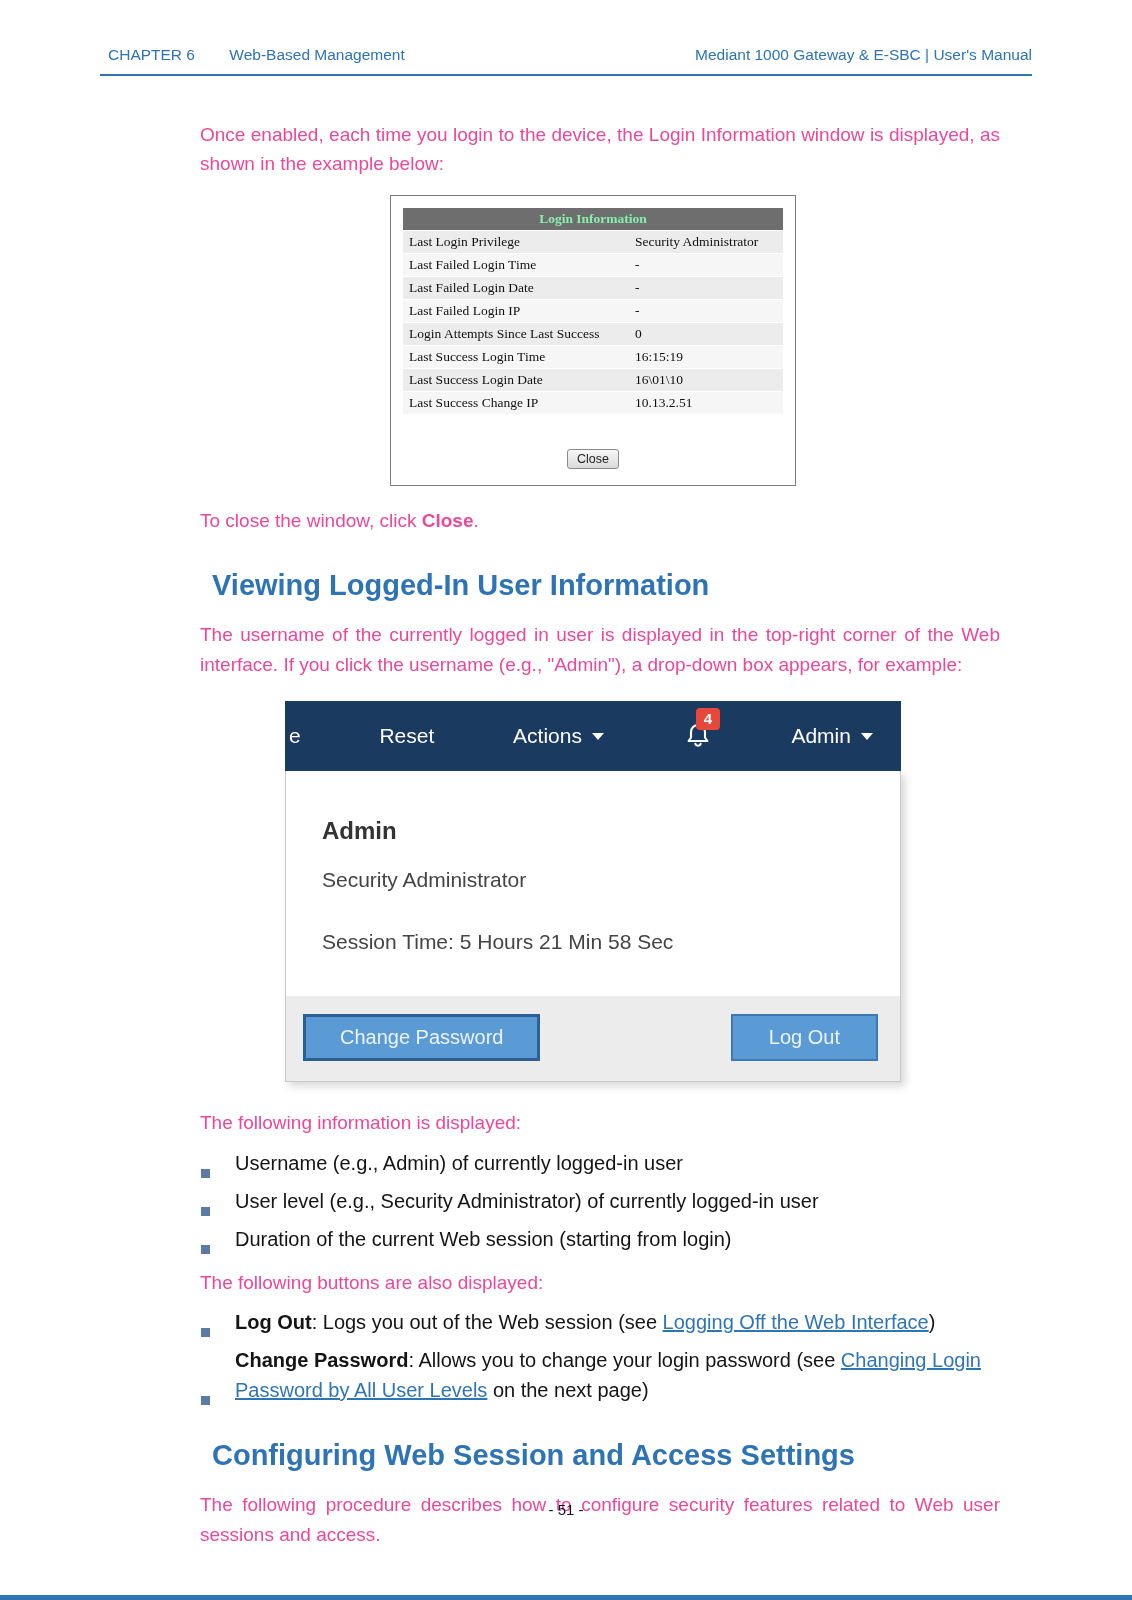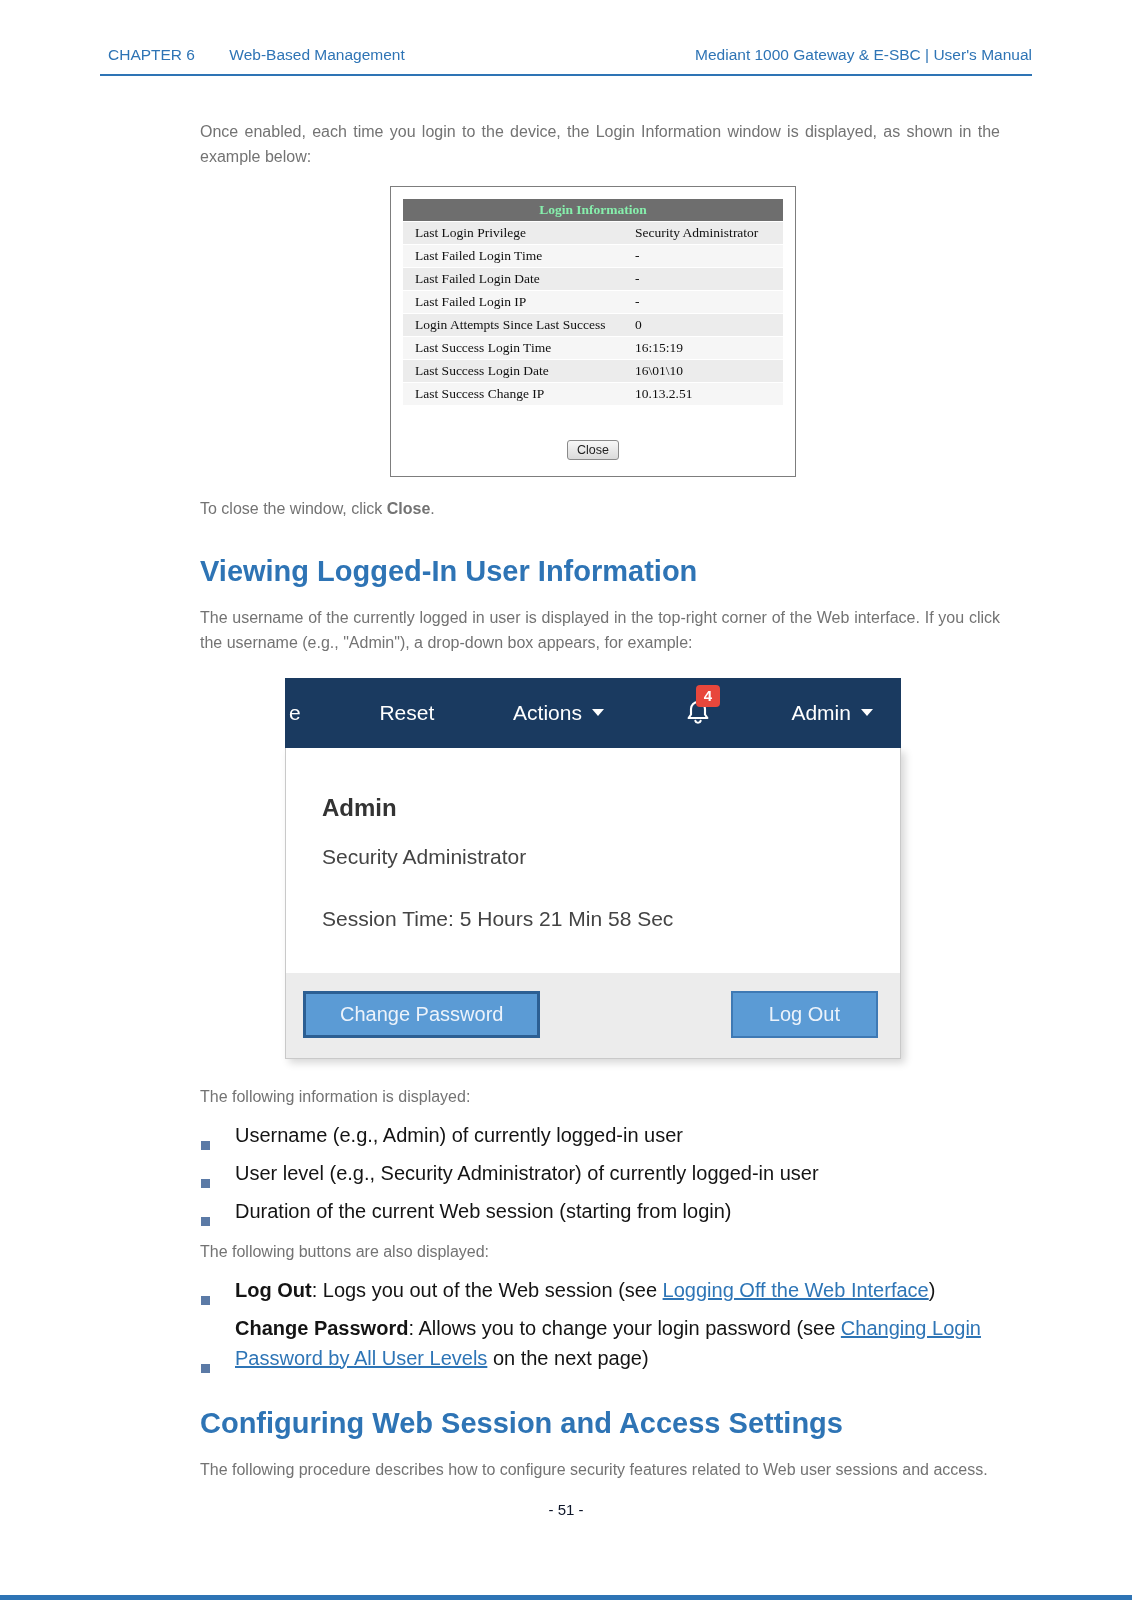--- a/index.html
+++ b/index.html
@@ -8,36 +8,36 @@
   .page { width:1132px; height:1600px; position:relative; background:#fff; overflow:hidden; }
 
   
   .doc-header { display:flex; justify-content:space-between; align-items:flex-end;
                 padding:46px 100px 0 108px; color:#2e74b5; font-size:15.5px; }
   .doc-header .chapter { margin-right:30px; }
   .header-rule { margin:10px 100px 0 100px; border-top:2px solid #2e74b5; }
 
   
   .content { padding:44px 132px 0 200px; }
-  .para { font-size:16px; line-height:1.55; color:#737373; text-align:justify; }
+  .para { font-size:19px; line-height:1.55; color:#ec4899; text-align:justify; }
   .para b { font-weight:bold; }
 
-  h1.doc-h1 { font-size:29px; color:#2e74b5; font-weight:bold; margin:34px 0 18px; }
+  h1.doc-h1 { font-size:29px; color:#2e74b5; font-weight:bold; margin:34px 12px 18px; }
 
   
   .login-figure { width:406px; margin:16px 0 0 190px; }
   .login-window { border:1px solid #7d7d7d; background:#fff; padding:12px 12px 12px; }
   .login-title { background:#6e6e6e; color:#86efac; font-family:"Liberation Serif", serif;
                  font-weight:bold; font-size:13.5px; text-align:center; padding:3px 0; }
   .login-rows { border-top:1px solid #fff; }
   .login-row { display:flex; font-family:"Liberation Serif", serif; font-size:13.5px;
                color:#101010; border-bottom:1px solid #fff; }
   .login-row:nth-child(odd)  { background:#ececec; }
   .login-row:nth-child(even) { background:#f6f6f6; }
-  .login-row .lbl { width:60%; padding:3px 12px; }
+  .login-row .lbl { width:60%; padding:3px 6px; }
   .login-row .val { width:40%; padding:3px 4px; }
   .close-row { text-align:center; margin-top:34px; padding-bottom:4px; }
   .close-btn { font-family:"Liberation Sans", sans-serif; font-size:12.5px; color:#222;
                background:linear-gradient(#f7f7f7,#dadada); border:1px solid #8a8a8a;
                border-radius:3px; padding:2px 9px; cursor:pointer; }
 
   
   .dropdown-figure { width:616px; margin:22px 0 0 85px; }
   .toolbar { height:70px; background:#1a3a60; display:flex; align-items:center;
              justify-content:space-between; color:#fff; font-size:21px;

